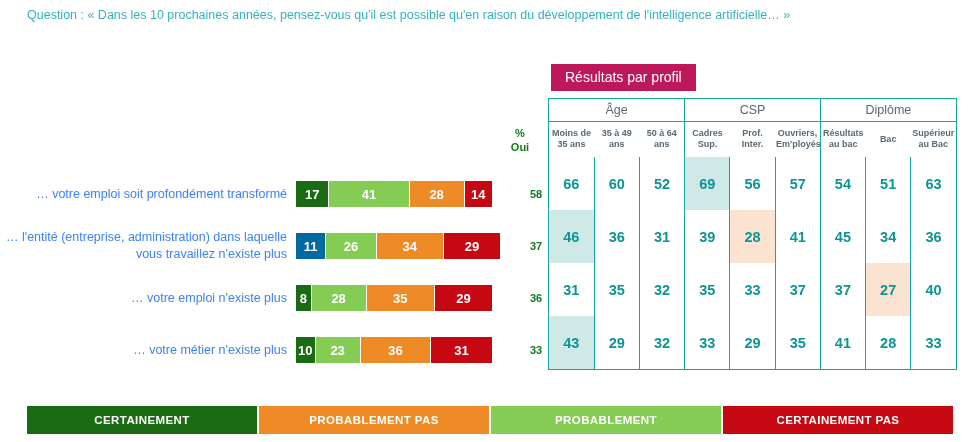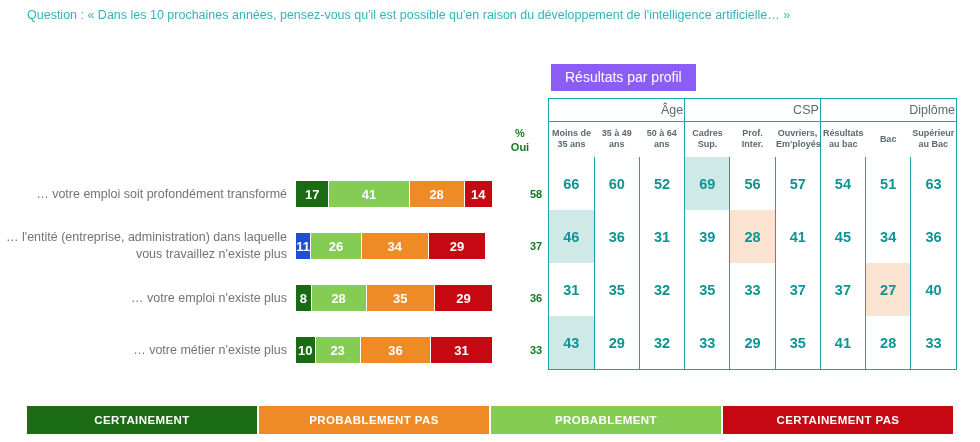--- a/index.html
+++ b/index.html
@@ -30,21 +30,21 @@
   .bar-row {
     position: relative;
     height: 52px;
     display: flex;
     align-items: center;
   }
   .row-label {
     width: 296px;
     text-align: right;
     padding-right: 9px;
-    color: #737373;
+    color: #3b82f6;
     font-size: 12.5px;
     line-height: 17px;
   }
   .stack {
     height: 26px;
     display: flex;
     align-items: stretch;
   }
   .seg {
     display: flex;
@@ -78,21 +78,21 @@
     font-size: 11px;
     font-weight: bold;
     line-height: 14px;
   }
 
   
   #results-badge {
     position: absolute;
     left: 551px;
     top: 64px;
-    background: #8b5cf6;
+    background: #be185d;
     color: #ffffff;
     font-size: 14px;
     padding: 5px 14px 6px 14px;
     white-space: nowrap;
   }
 
   
   #profile-table {
     position: absolute;
     left: 548px;
@@ -101,21 +101,21 @@
     border: 1.5px solid #17a5a5;
     border-collapse: collapse;
     background: #ffffff;
   }
   #profile-table table {
     width: 100%;
     border-collapse: collapse;
     table-layout: fixed;
   }
   .grp-head {
-    text-align: right;
+    text-align: center;
     color: #5a6a70;
     font-size: 12.5px;
     height: 22px;
     border-bottom: 1.5px solid #17a5a5;
     font-weight: normal;
   }
   .grp-head.sep { border-left: 1.5px solid #17a5a5; }
   .sub-head {
     text-align: center;
     color: #5a6a70;
@@ -182,21 +182,21 @@
         <div class="seg" style="background: rgb(26, 107, 20); width: 33.32px;">17</div>
         <div class="seg" style="background: rgb(133, 204, 84); width: 80.36px;">41</div>
         <div class="seg" style="background: rgb(239, 139, 39); width: 54.88px;">28</div>
         <div class="seg" style="background: rgb(198, 8, 18); width: 27.44px;">14</div>
       </div>
       <div class="oui-value">58</div>
     </div>
     <div class="bar-row">
       <div class="row-label">… l'entité (entreprise, administration) dans laquelle vous travaillez n'existe plus</div>
       <div class="stack">
-        <div class="seg" style="background: #1d4ed8; width: 15px; text-align: right;">11</div>
+        <div class="seg" style="background: #0369a1; width: 30px; text-align: right;">11</div>
         <div class="seg" style="background: rgb(133, 204, 84); width: 50.96px;">26</div>
         <div class="seg" style="background: rgb(239, 139, 39); width: 66.64px;">34</div>
         <div class="seg" style="background: rgb(198, 8, 18); width: 56.84px;">29</div>
       </div>
       <div class="oui-value">37</div>
     </div>
     <div class="bar-row">
       <div class="row-label">… votre emploi n'existe plus</div>
       <div class="stack">
         <div class="seg" style="background: rgb(26, 107, 20); width: 15.68px;">8</div>

